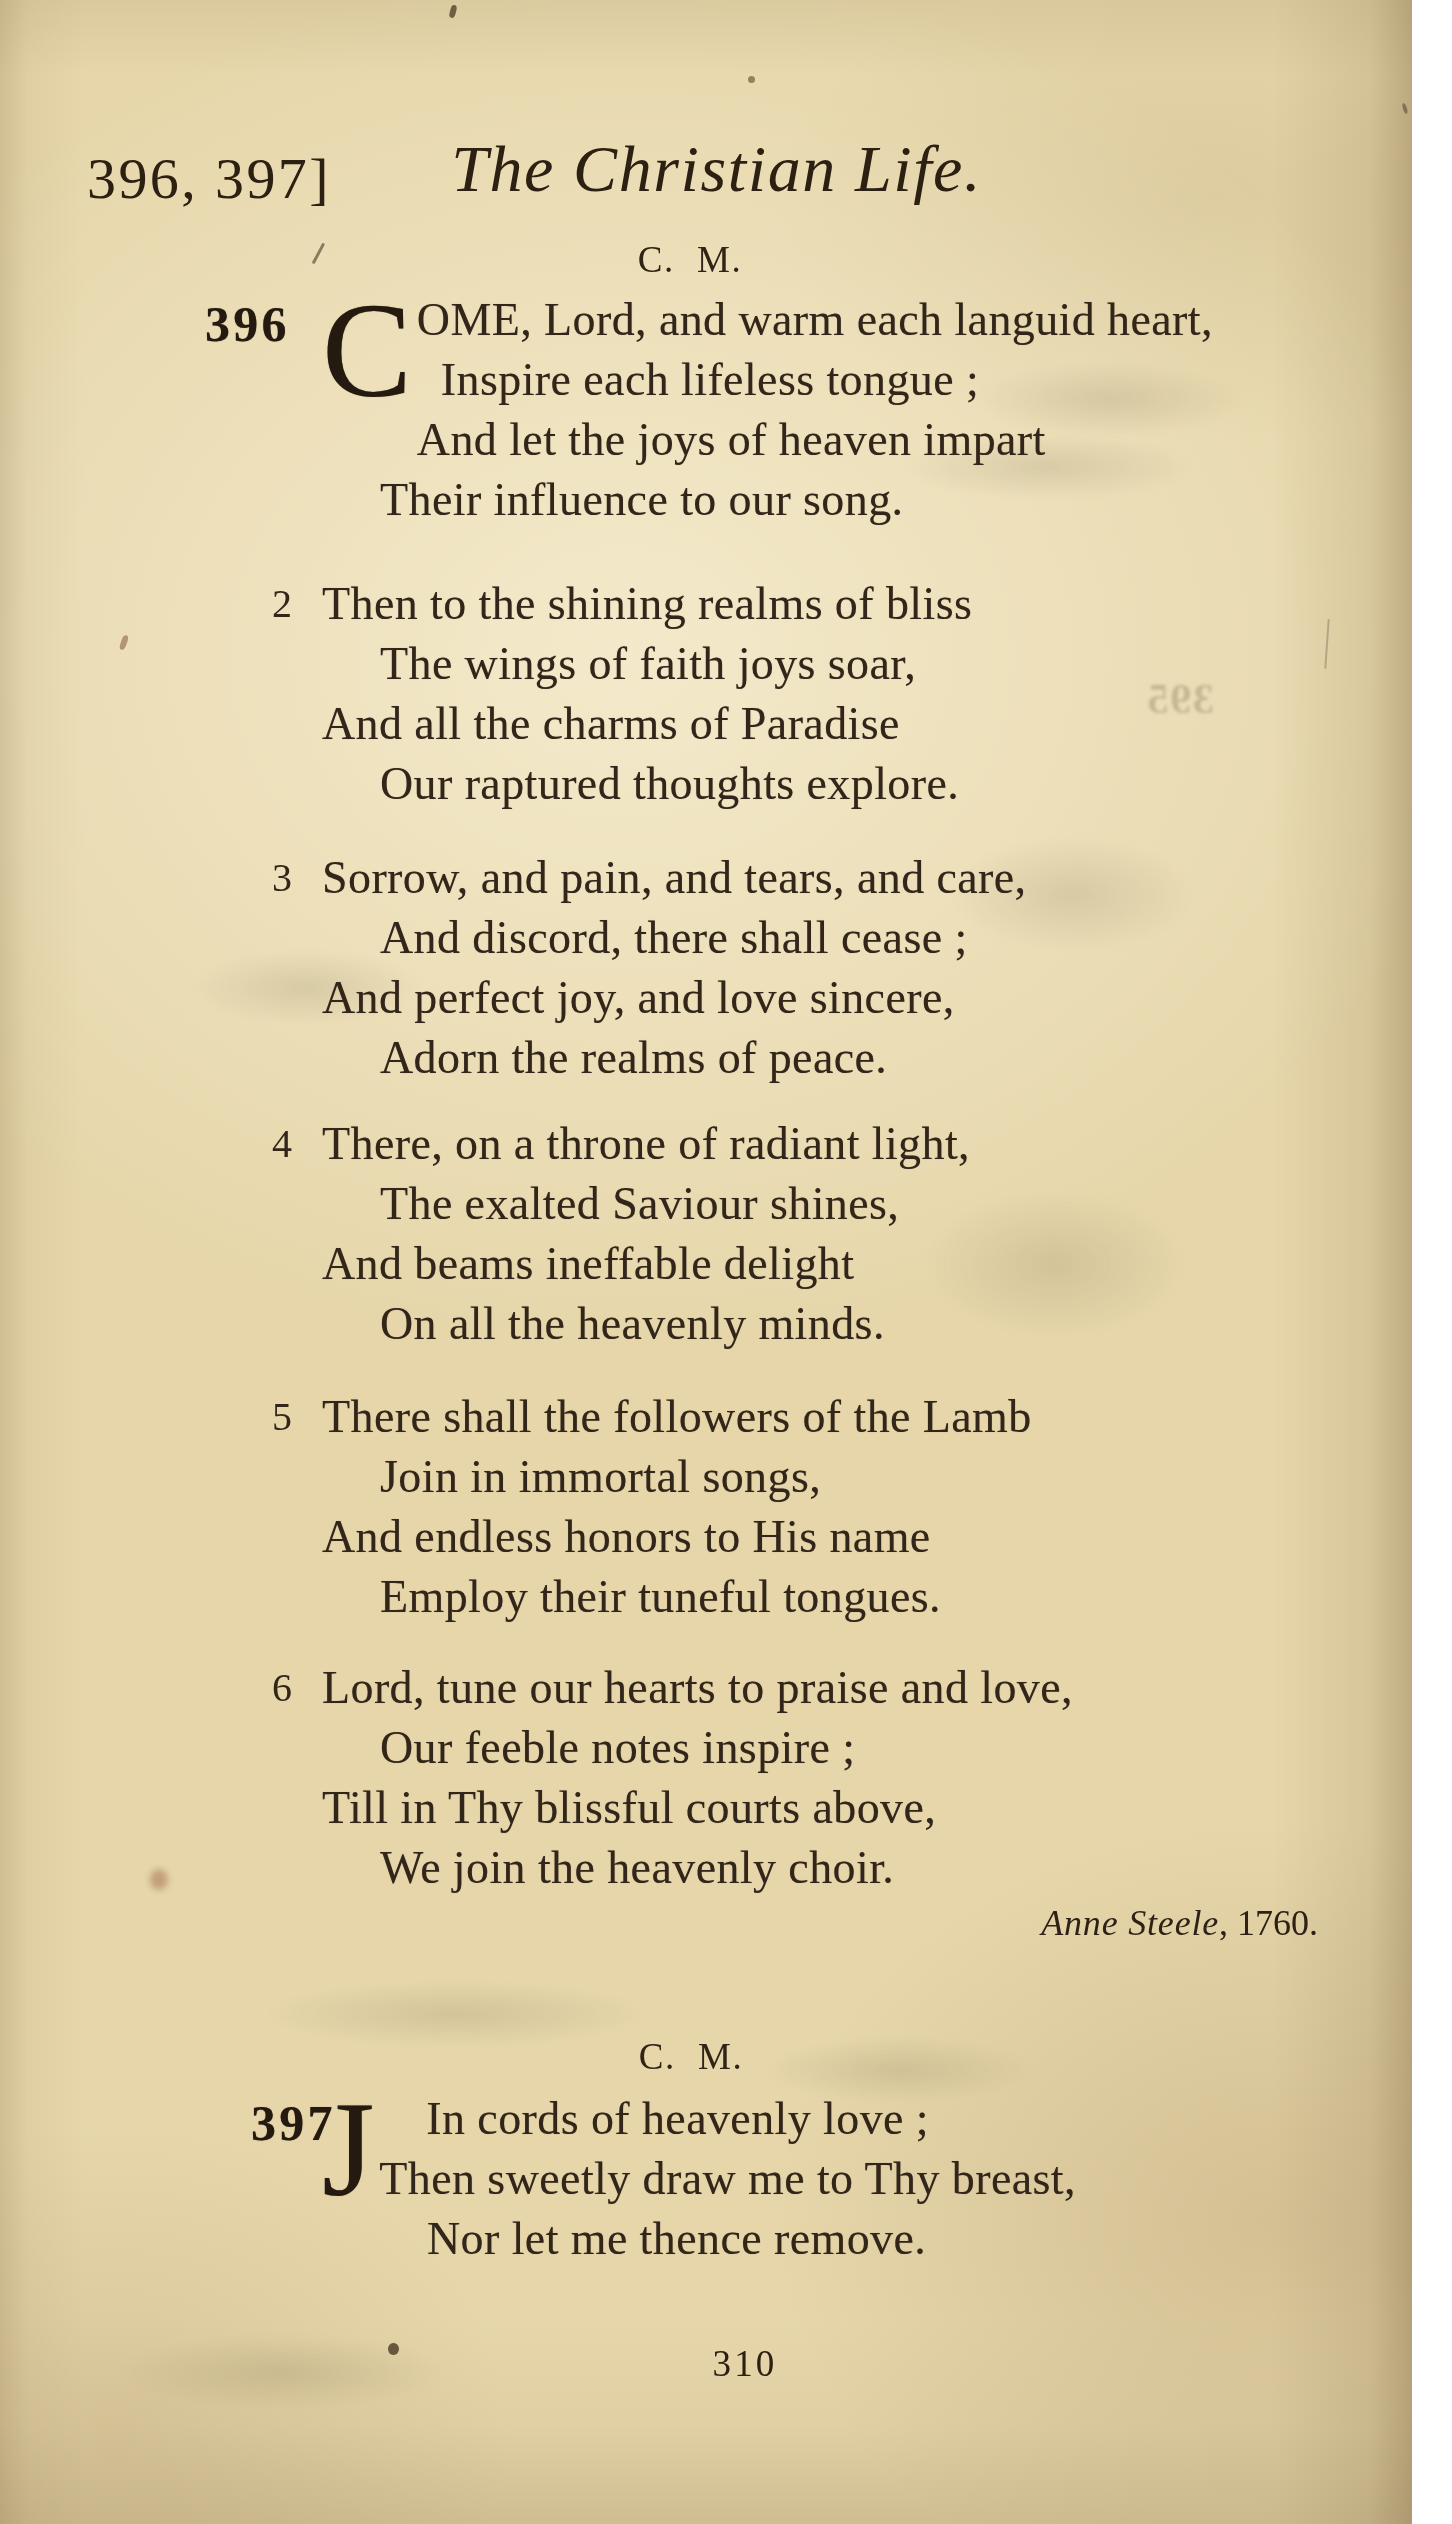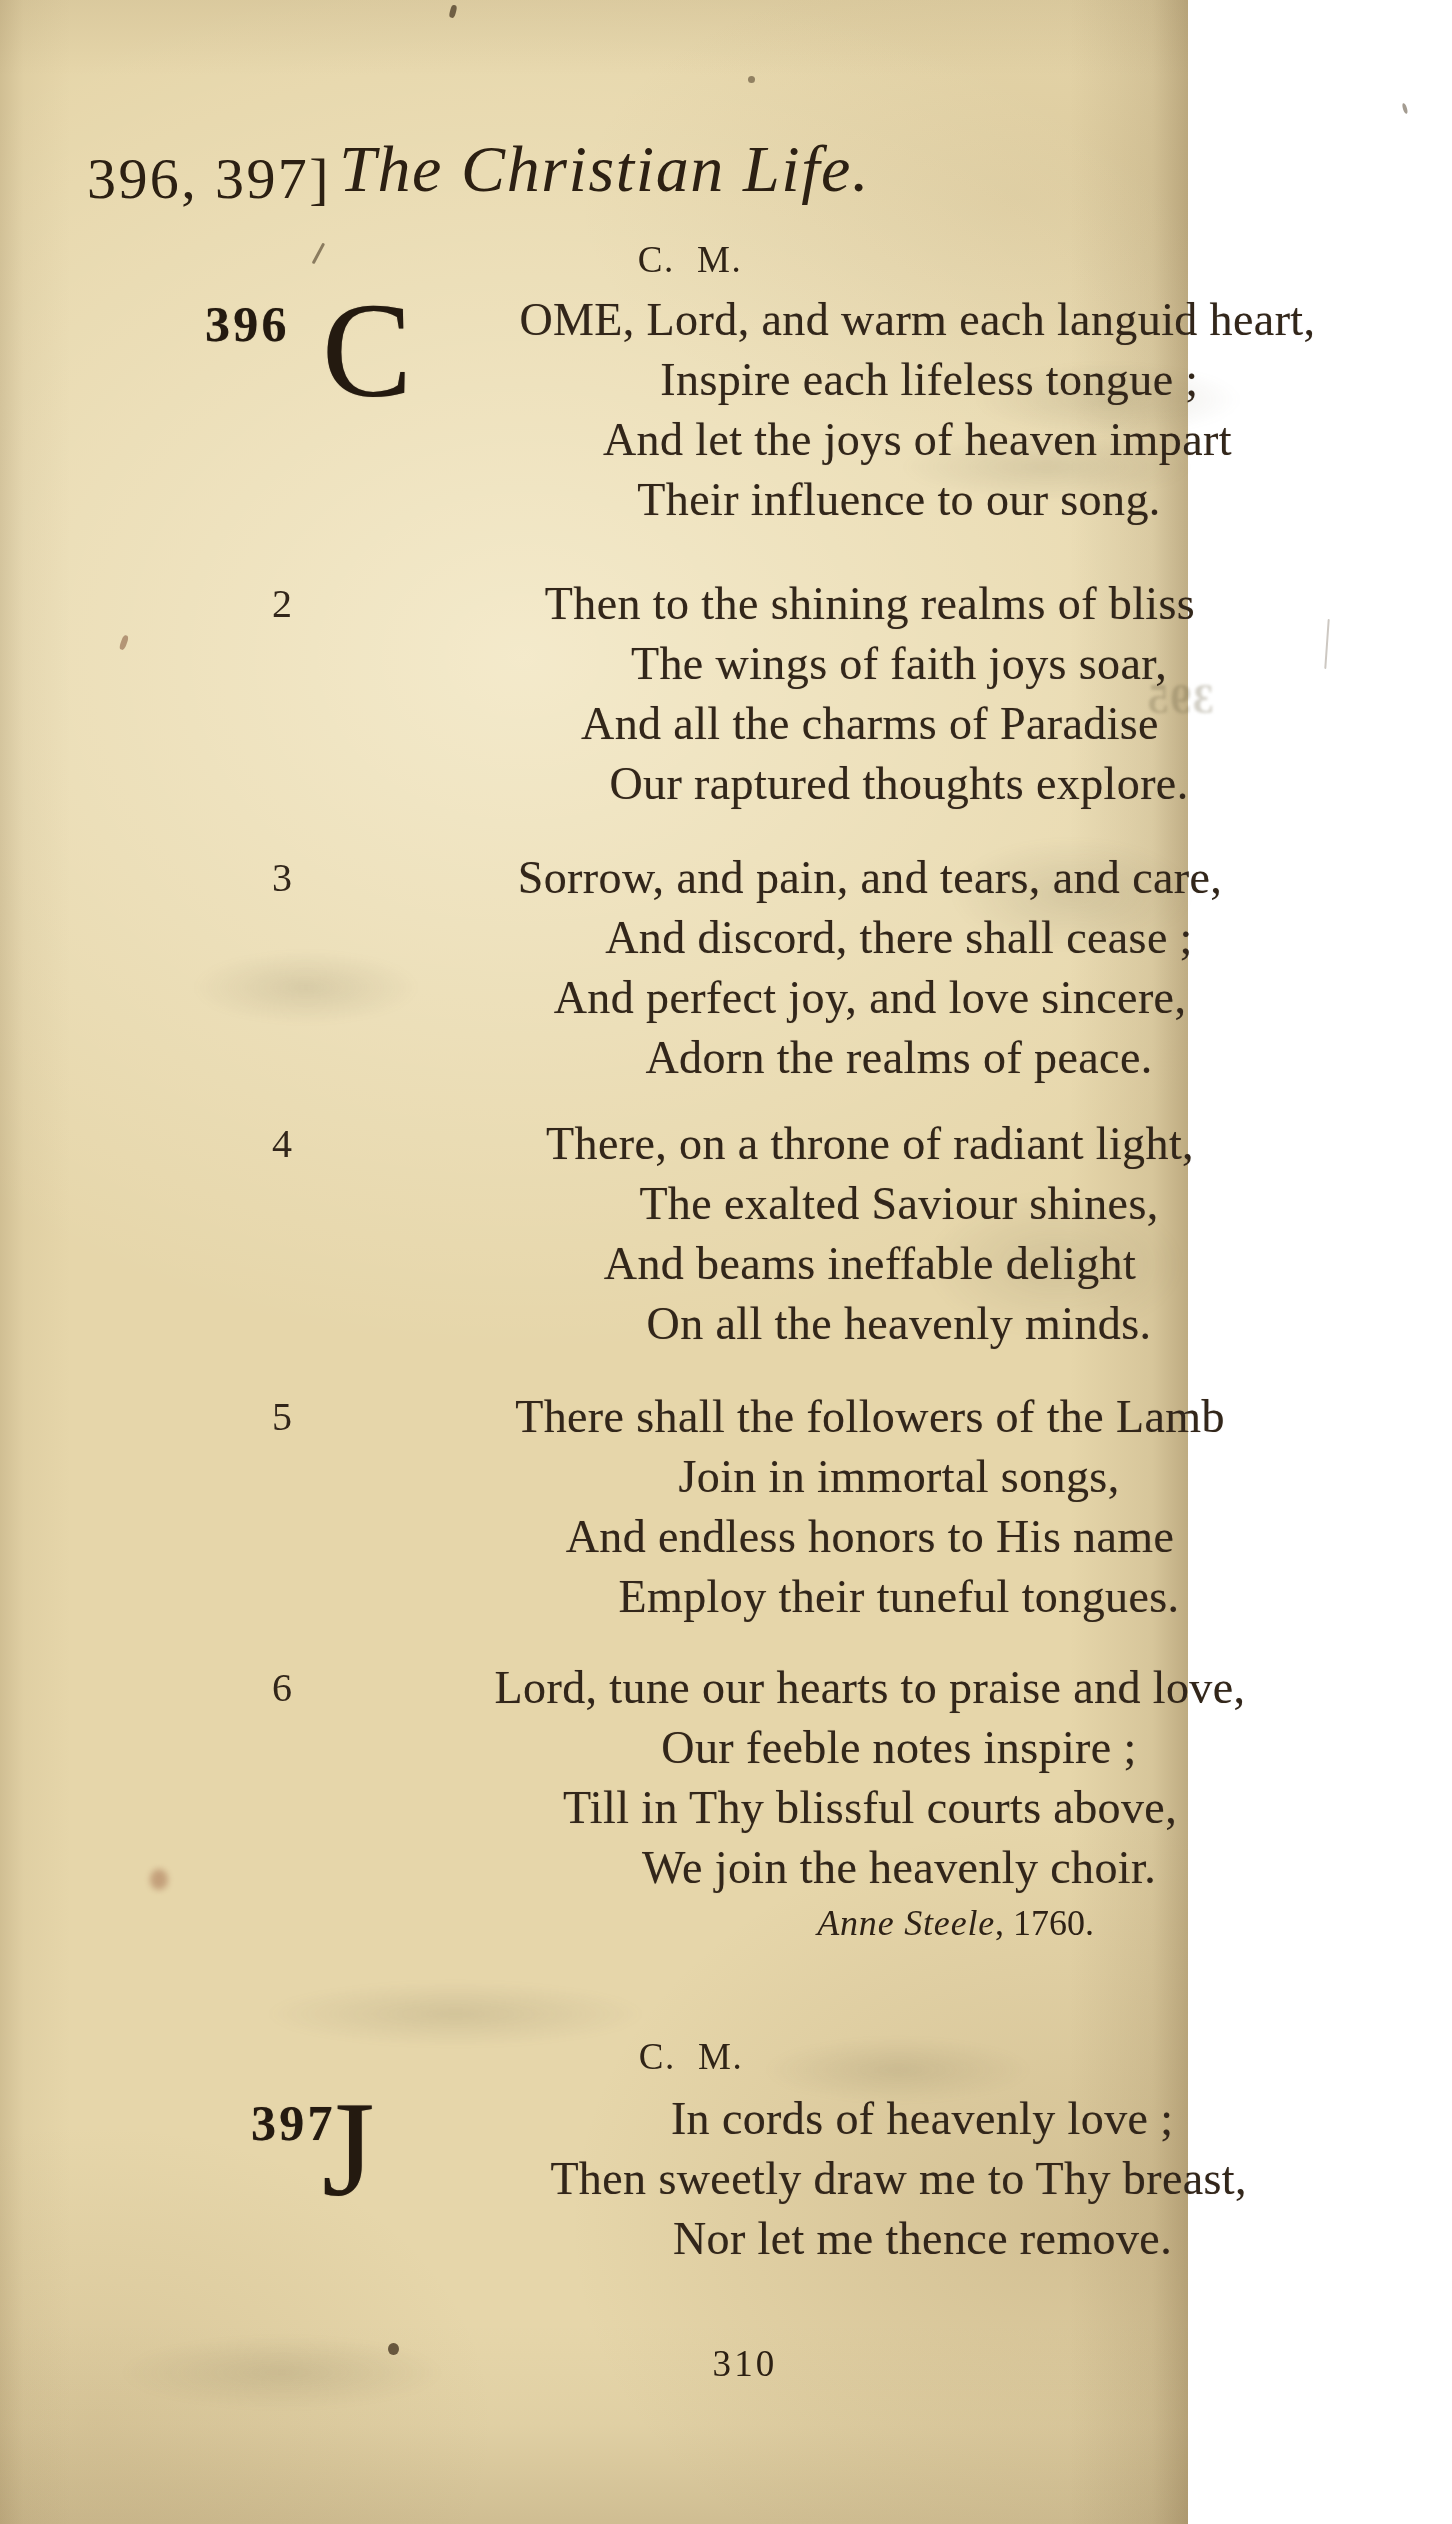--- a/index.html
+++ b/index.html
@@ -2,33 +2,32 @@
 <html style="font-size:13px"><head>
 <meta charset="utf-8">
 <style>
   html,body{margin:0;padding:0;}
   body{
     width:1453px;height:2525px;
     font-family:"Liberation Serif","DejaVu Serif",serif;
     overflow:hidden;
   }
   #page{
-    position:relative;width:1175px;height:2525px;
+    position:relative;width:1412px;height:2525px;
     background-color:#e6d6aa;
     background-image:
       linear-gradient(90deg, rgba(120,95,55,0.20) 0%, rgba(120,95,55,0.06) 2%, rgba(0,0,0,0) 6%),
       linear-gradient(270deg, rgba(105,80,42,0.32) 0%, rgba(105,80,42,0.12) 3%, rgba(0,0,0,0) 10%),
       linear-gradient(0deg, rgba(115,90,50,0.20) 0%, rgba(115,90,50,0.05) 4%, rgba(0,0,0,0) 8%),
       linear-gradient(180deg, rgba(115,90,50,0.10) 0%, rgba(0,0,0,0) 3%),
       radial-gradient(1208px 967px at 44% 26%, rgba(255,250,230,0.55), rgba(0,0,0,0) 72%),
       radial-gradient(806px 645px at 90% 88%, rgba(135,105,58,0.20), rgba(0,0,0,0) 62%),
       radial-gradient(645px 483px at 8% 96%, rgba(135,105,58,0.14), rgba(0,0,0,0) 62%),
       radial-gradient(725px 403px at 85% 8%, rgba(135,105,58,0.10), rgba(0,0,0,0) 60%);
     color:#32261a;
-    padding-left:13px;
   }
   .abs{position:absolute;}
   
   .header-index{
     left:87px;top:147px;font-size:58px;line-height:64px;letter-spacing:2.4px;
     color:#2c2013;white-space:nowrap;
   }
   .header-title{
     left:50%;top:134px;transform:translateX(-48%);
     font-style:italic;font-size:66px;line-height:69px;letter-spacing:1.6px;
@@ -40,21 +39,20 @@
     color:#302417;
   }
   #meter-396{left:690px;top:239px;}
   #meter-397{left:691px;top:2036px;}
   
   .hymn-opening,.verse{left:322px;width:1096px;}
   .line{
     font-size:46px;line-height:60px;height:60px;white-space:nowrap;
     letter-spacing:0.4px;
     text-shadow:0 0 0.8px rgba(46,35,22,0.35);
-    text-align:center;
   }
   .indent{margin-left:58px;}
   .indent-deep{margin-left:105px;}
   .cap-indent-c{text-indent:24px;}
   .cap-line1-j{text-indent:36px;}
   .cap-indent-j{text-indent:47px;}
   .hymn-no{
     position:absolute;top:4.8px;font-size:50px;font-weight:bold;
     color:#241a10;letter-spacing:3.2px;white-space:nowrap;
     text-shadow:0 0 0.8px rgba(36,26,16,0.5);

